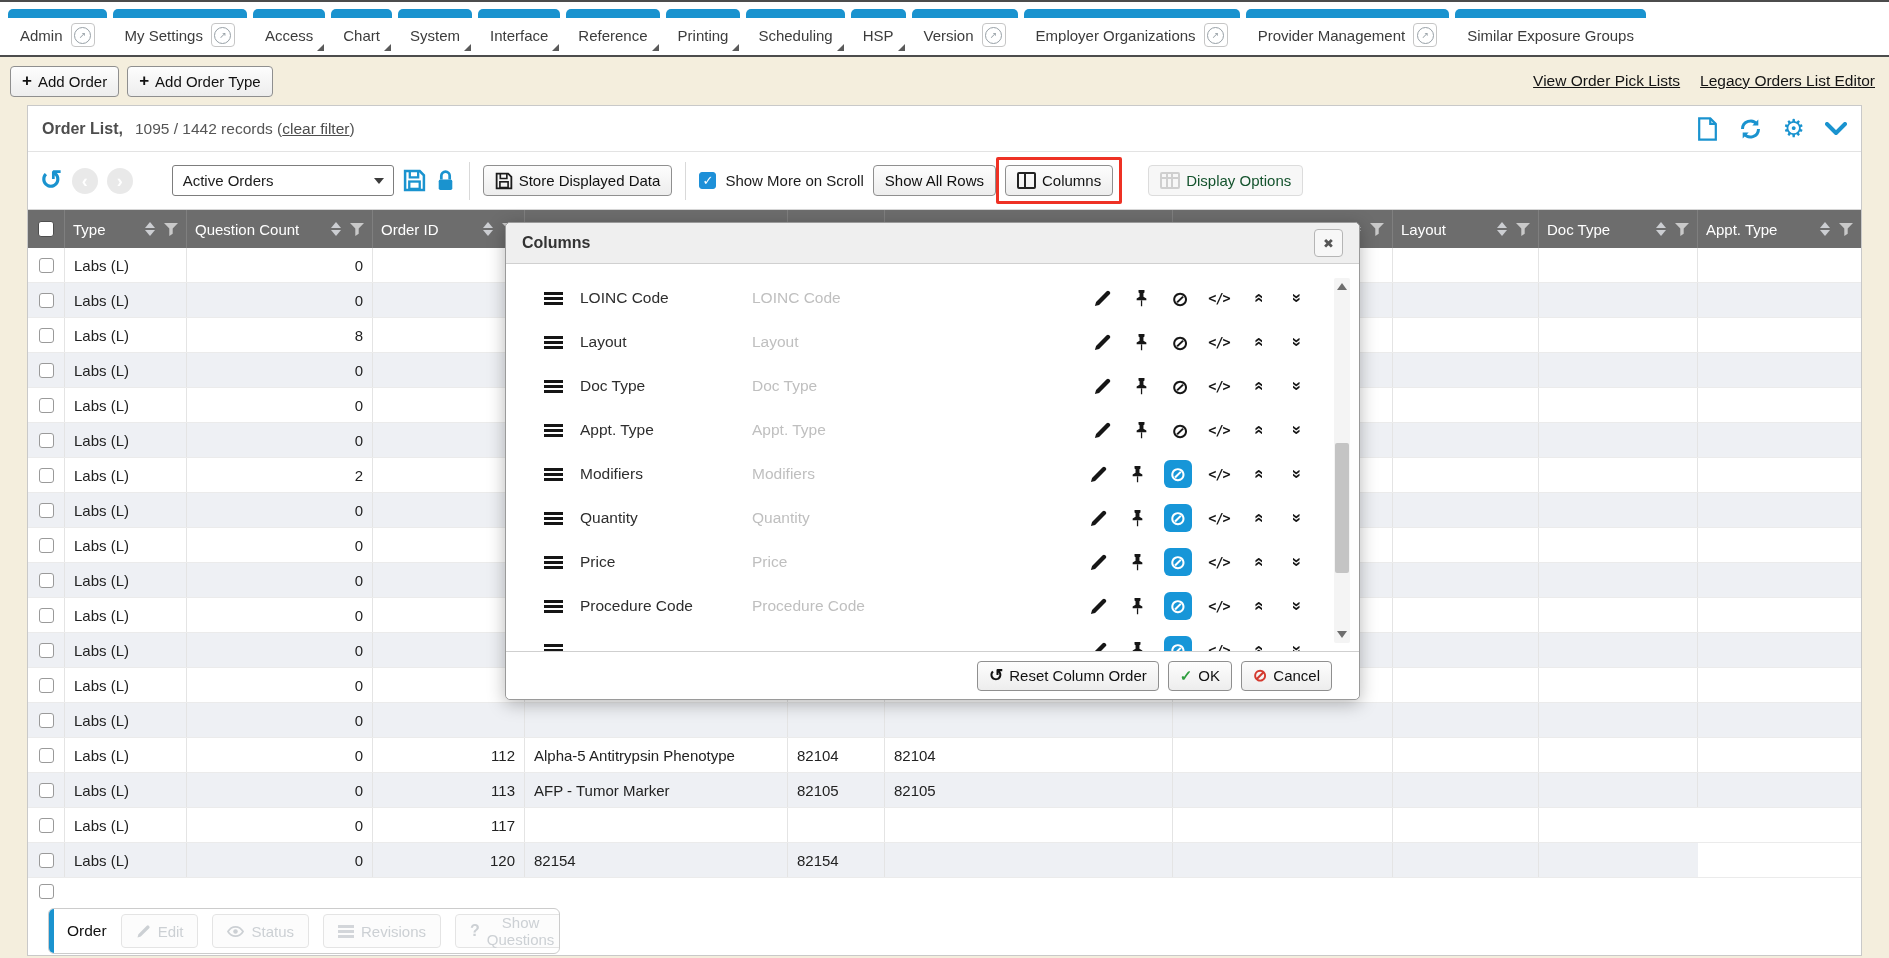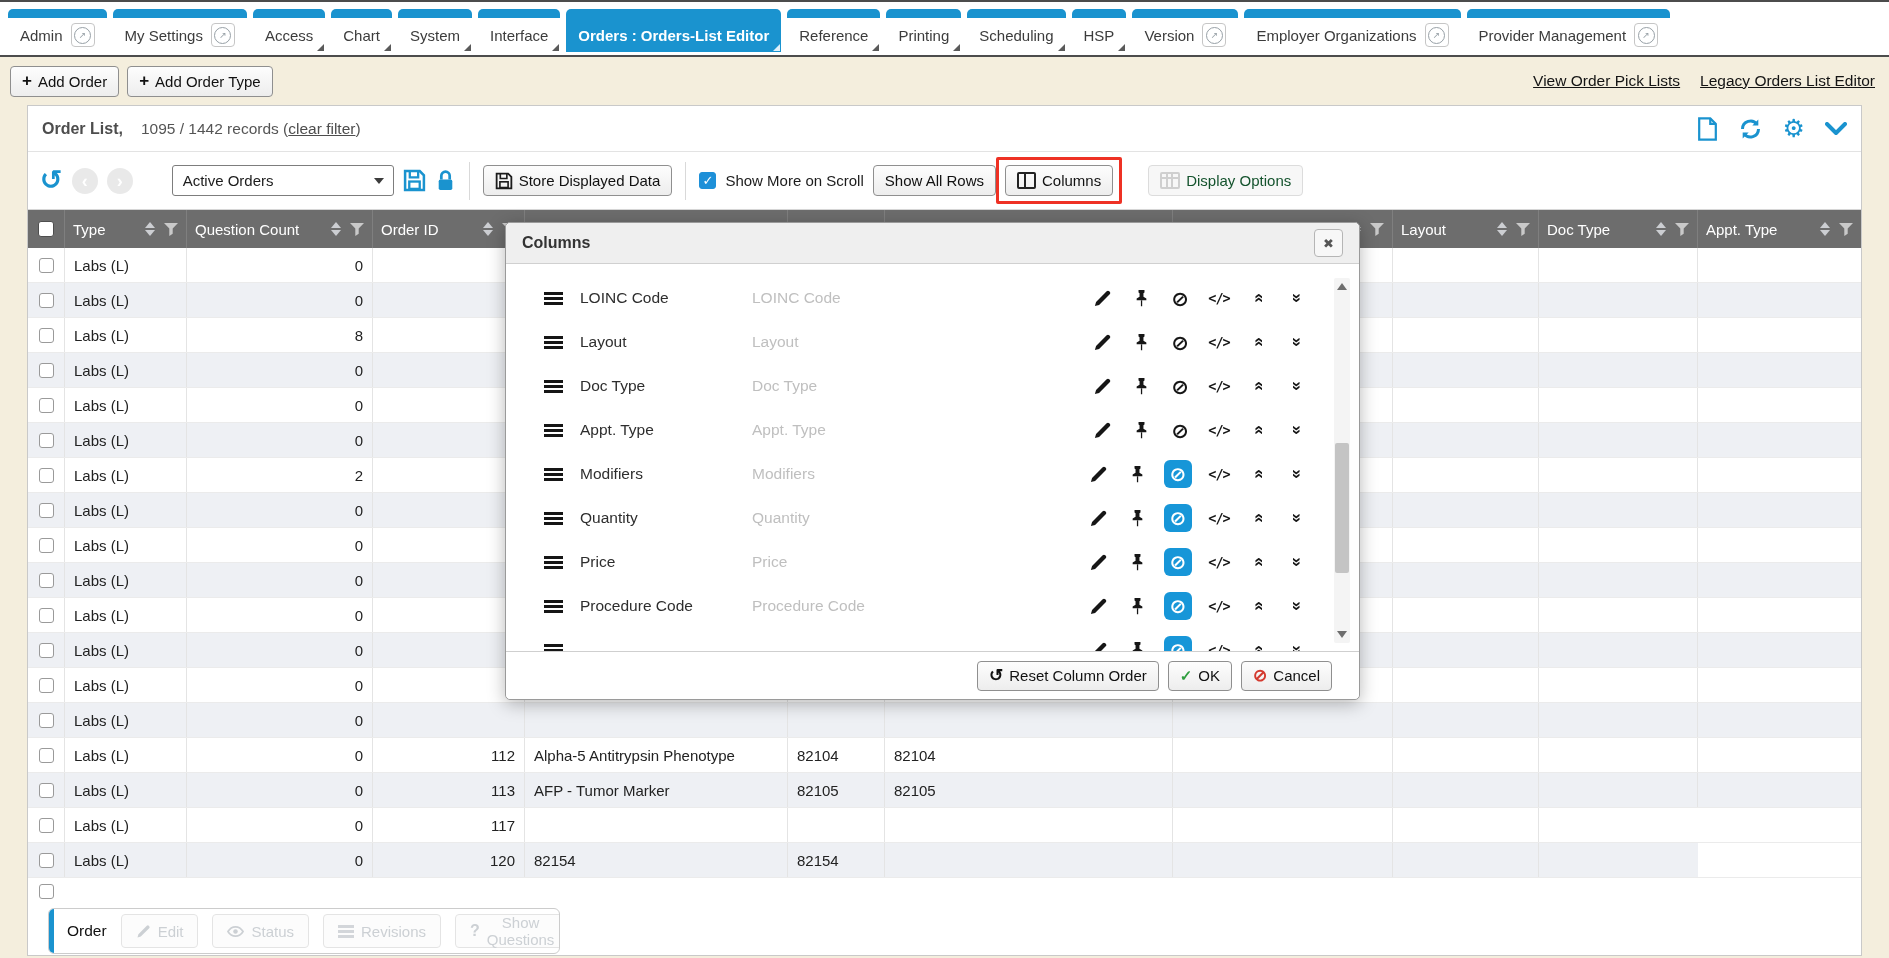--- a/index.html
+++ b/index.html
@@ -32,21 +32,21 @@
     color:#111;cursor:pointer;box-sizing:border-box;}
   .btn .plus{font-weight:bold;font-size:17px;}
   .actionbar .spacer{flex:1;}
   a.toplink{color:#141414;font-size:15.5px;text-decoration:underline;margin-left:12px;}
 
   
   .panel{position:absolute;left:27px;top:105px;width:1835px;height:851px;background:#fff;
     border:1px solid #c9c9c9;box-sizing:border-box;}
   .panel-header{height:46px;display:flex;align-items:center;padding:0 14px;box-sizing:border-box;
     border-bottom:1px solid #e3e3e3;font-size:15.5px;color:#555;}
-  .panel-header b{color:#4d4d4d;margin-right:18px;font-size:16px;}
+  .panel-header b{color:#4d4d4d;margin-right:12px;font-size:16px;}
   a.inlink{color:#4d4d4d;text-decoration:underline;}
   .ph-icons{margin-left:auto;display:flex;align-items:center;gap:20px;}
   .blue-ic{color:#1a93cf;display:inline-flex;align-items:center;cursor:pointer;}
   .gear-glyph{font-size:25px;line-height:1;color:#1a93cf;}
 
   
   .toolbar{height:58px;display:flex;align-items:center;padding:0 12px;box-sizing:border-box;
     border-bottom:1px solid #d6d6d6;gap:9px;font-size:15px;}
   .undo-glyph{font-size:27px;font-weight:bold;color:#1a93cf;line-height:1;cursor:pointer;}
   .navbtn{width:26px;height:26px;border-radius:50%;background:#e9e9e9;color:#fff;display:inline-flex;
@@ -189,28 +189,20 @@
     <span class="fold"></span>
   </div>
       <div class="tab">
     <div class="cap"></div>
     <div class="tbody">
       <span class="tab-label">Interface</span>
 
     </div>
     <span class="fold"></span>
   </div>
-      <div class="tab active">
-    <div class="cap"></div>
-    <div class="tbody">
-      <span class="tab-label">Orders : Orders-List Editor</span>
-
-    </div>
-    <span class="fold"></span>
-  </div>
       <div class="tab">
     <div class="cap"></div>
     <div class="tbody">
       <span class="tab-label">Reference</span>
 
     </div>
     <span class="fold"></span>
   </div>
       <div class="tab">
     <div class="cap"></div>
@@ -256,20 +248,28 @@
     </div>
 
   </div>
       <div class="tab">
     <div class="cap"></div>
     <div class="tbody">
       <span class="tab-label">Provider Management</span>
       <span class="ext-badge tab-ext">
         <span class="ext-circ">↗</span>
       </span>
+    </div>
+
+  </div>
+      <div class="tab">
+    <div class="cap"></div>
+    <div class="tbody">
+      <span class="tab-label">Similar Exposure Groups</span>
+
     </div>
 
   </div>
     </div>
 
   <div class="actionbar">
     <button class="btn">
       <span class="plus">+</span>
       <span>Add Order</span>
     </button>

